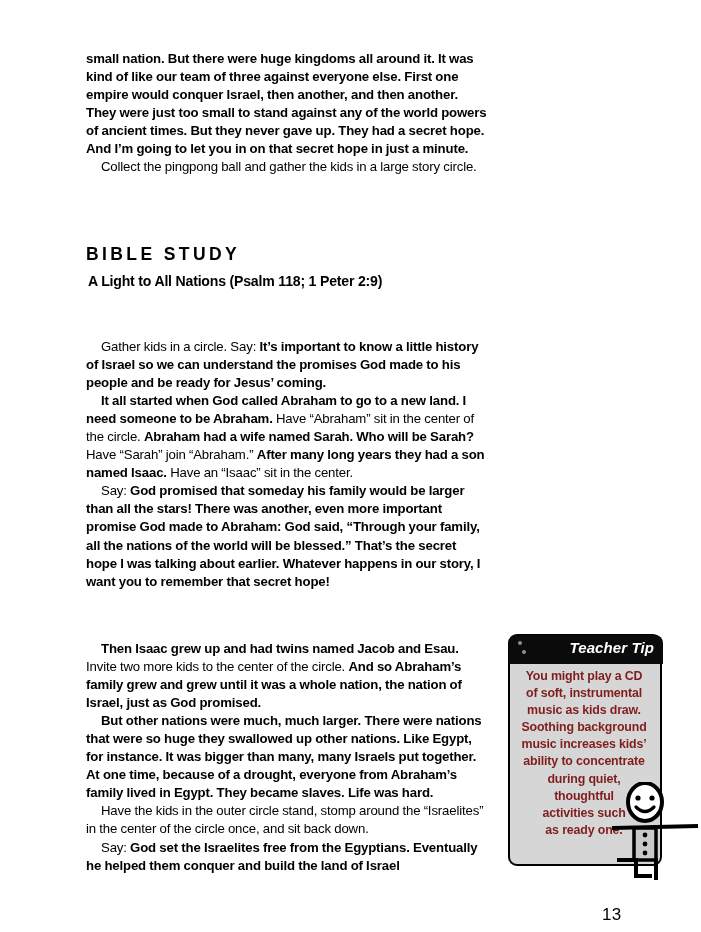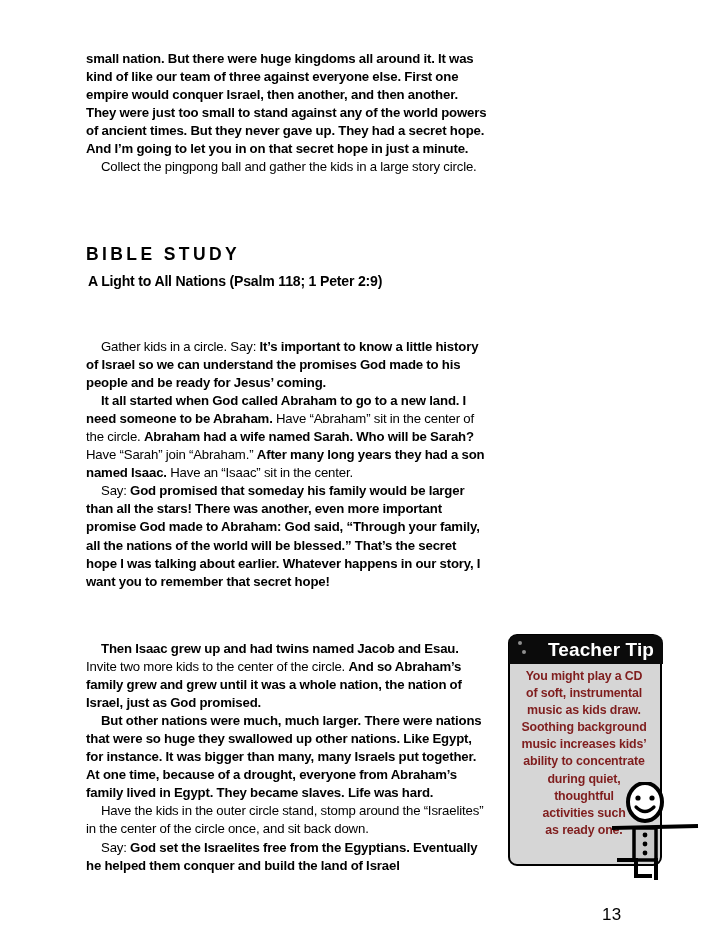--- a/index.html
+++ b/index.html
@@ -103,22 +103,23 @@
     height: 29px;
     background: #0b0b0b;
     border-radius: 8px 8px 0 0;
     box-sizing: border-box;
   }
   .tip-header-title {
     position: absolute;
     right: 9px;
     top: 4px;
     color: #ffffff;
-    font-size: 19px;
-    font-weight: bold;
+    font-size: 15px;
+    font-weight: bold;
+    font-style: italic;
     letter-spacing: 0.1px;
   }
   .tip-dot {
     position: absolute;
     width: 4px; height: 4px;
     border-radius: 50%;
     background: #8f8f8f;
   }
   .tip-dot.d1 { left: 9px; top: 6px; }
   .tip-dot.d2 { left: 13px; top: 15px; }

